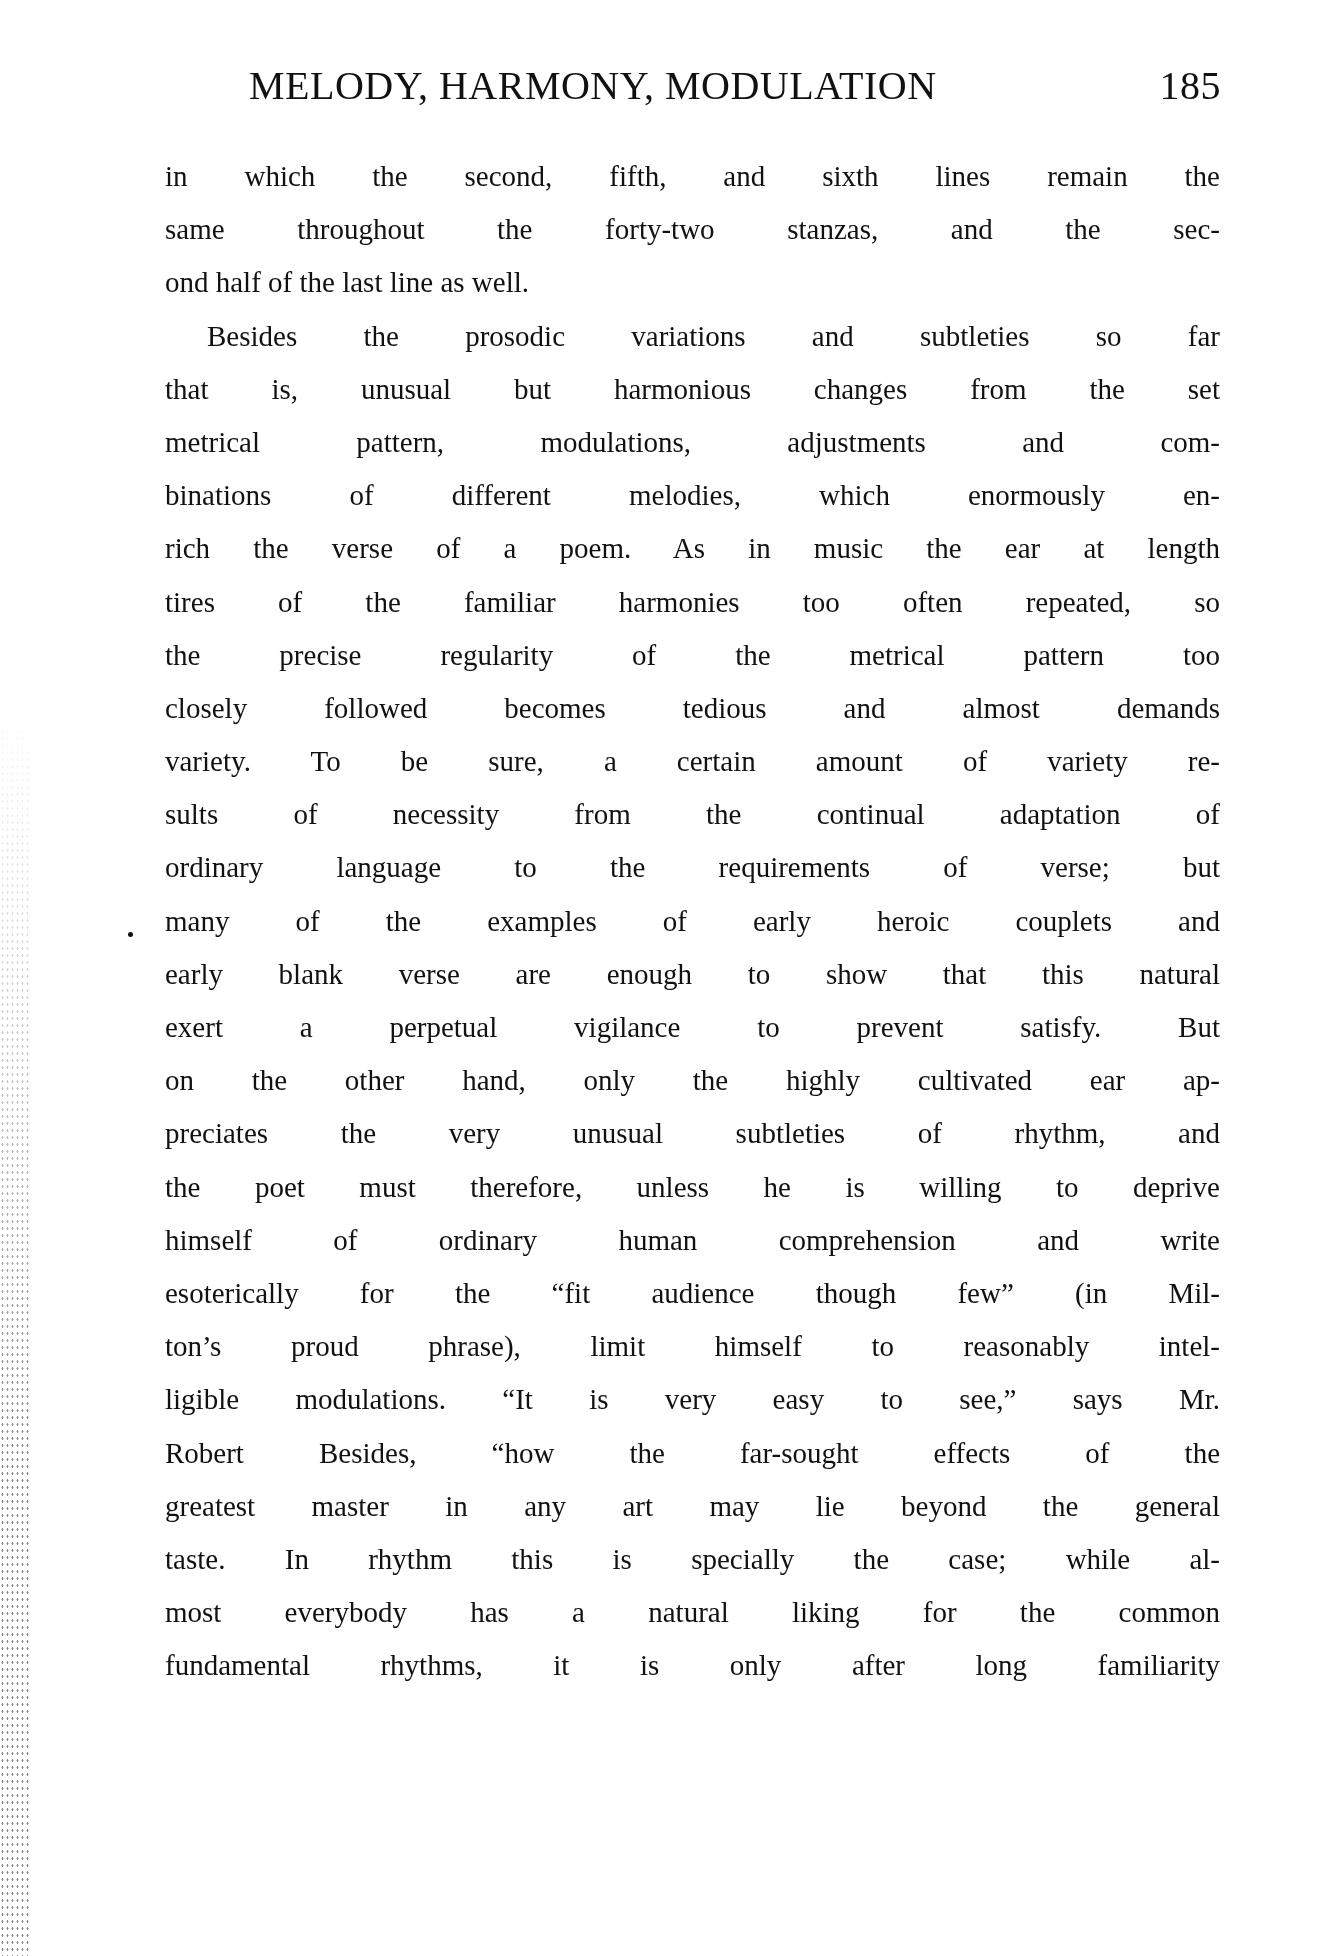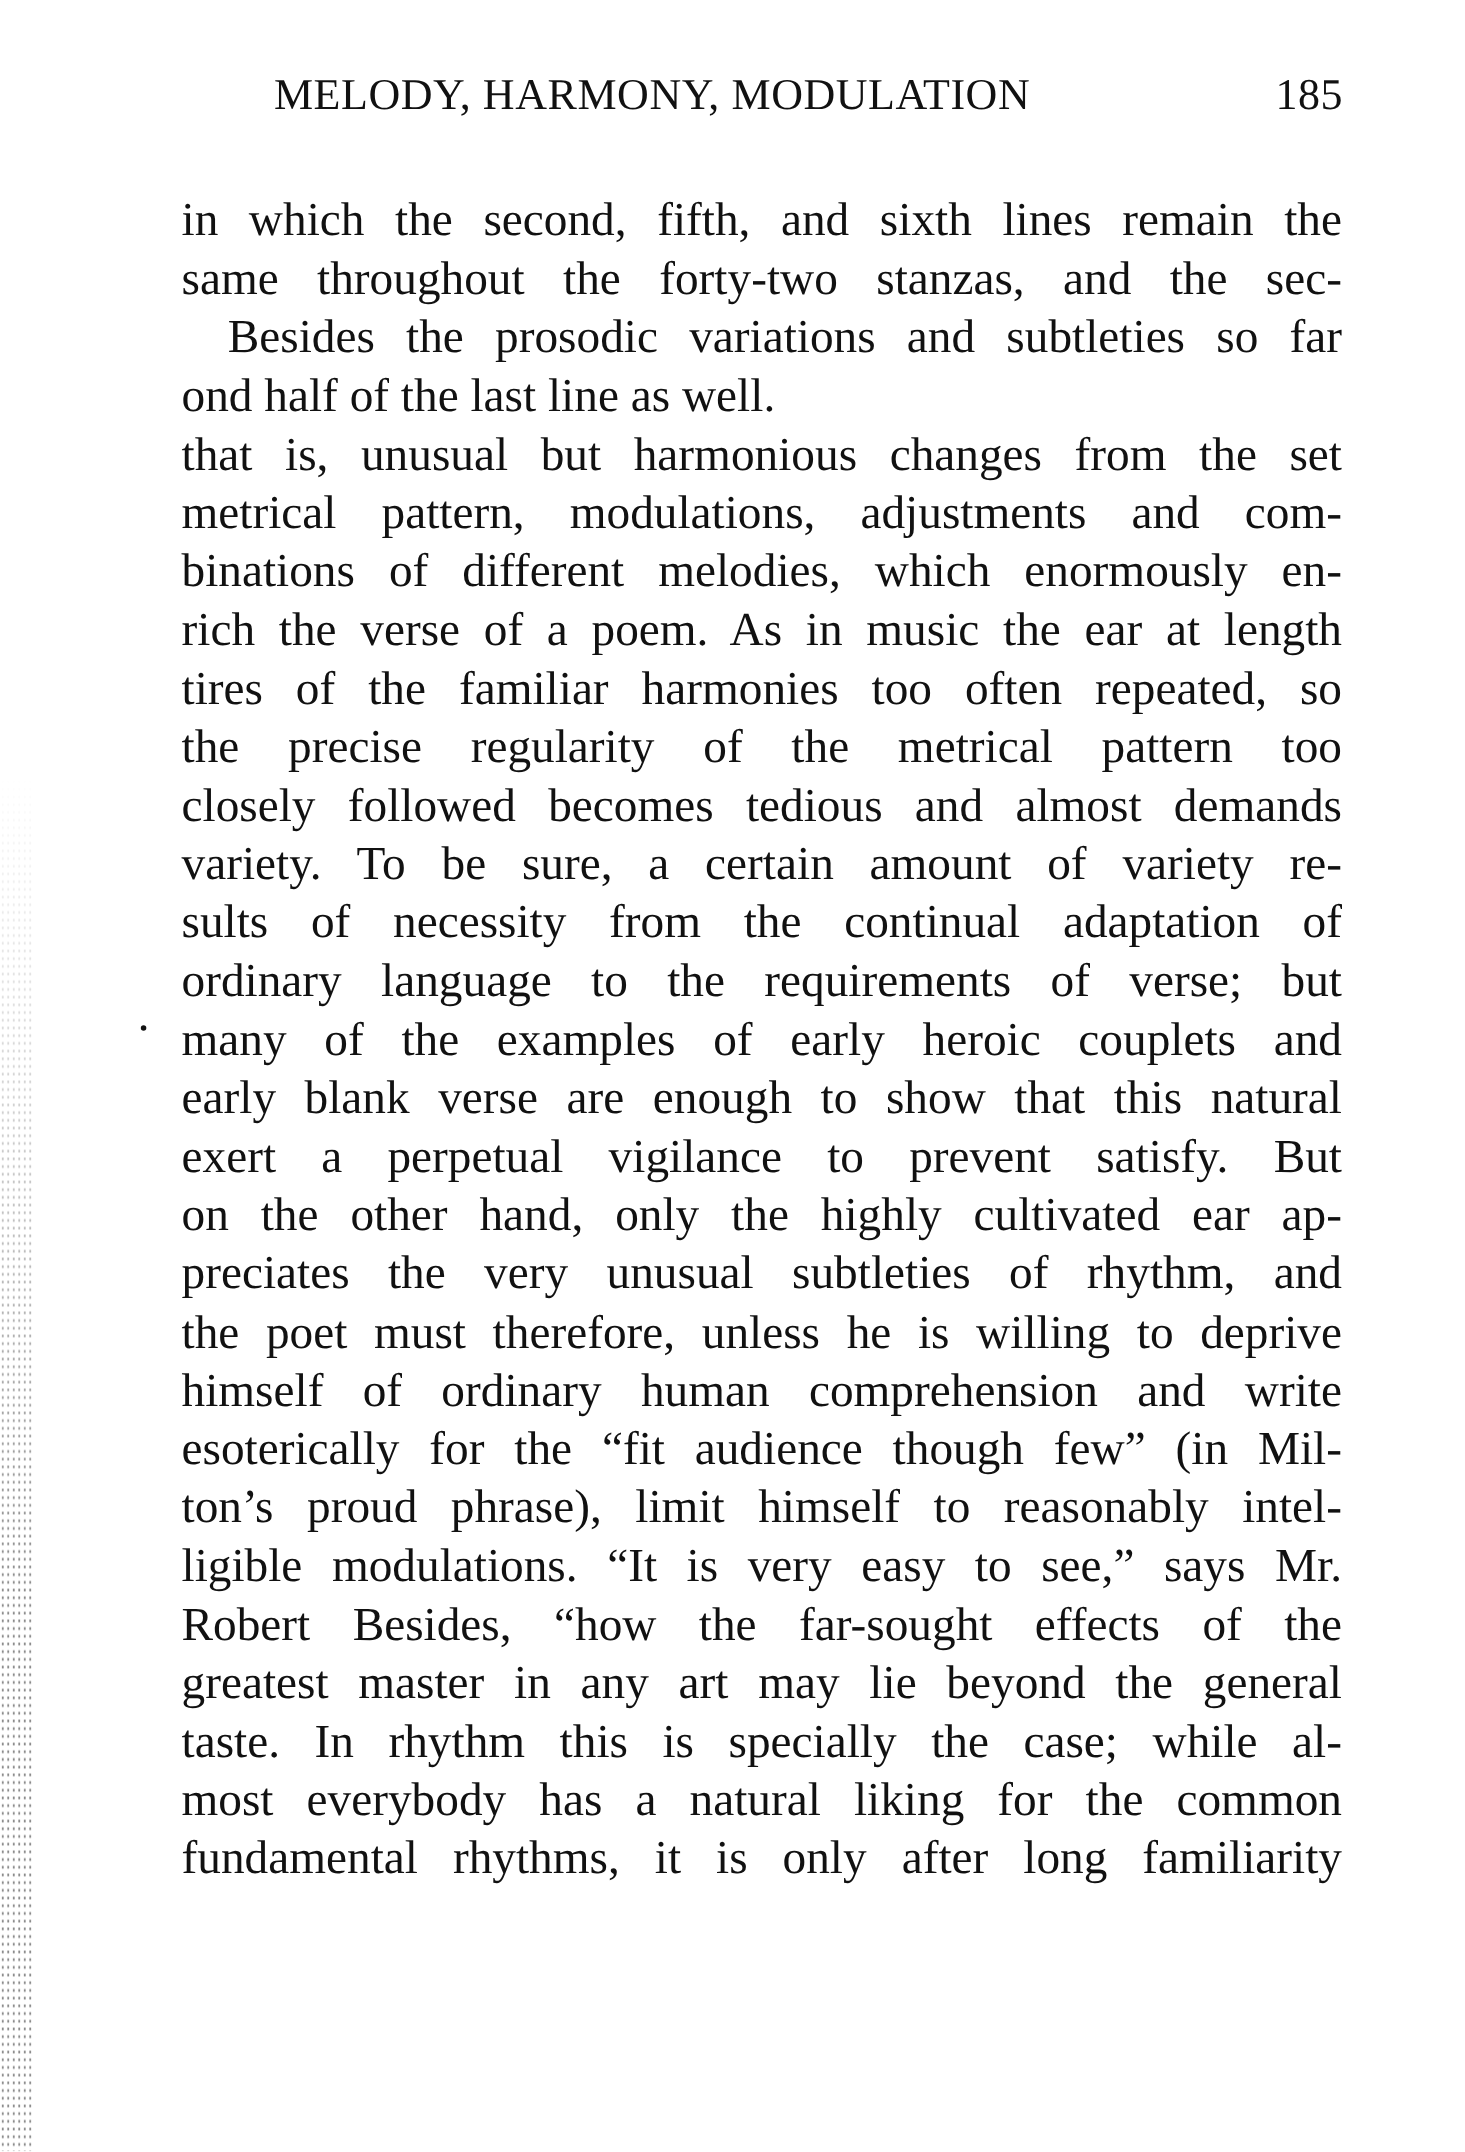--- a/index.html
+++ b/index.html
@@ -16,21 +16,21 @@
   .running-head {
     position: absolute; left: 249px; top: 62px; width: 972px; height: 60px;
     font-family: "Liberation Serif", "DejaVu Serif", serif;
     font-size: 40px; color: #111; letter-spacing: 0.5px;
   }
   .running-head .title { position: absolute; left: 0; top: 0; white-space: nowrap; }
   .running-head .folio { position: absolute; right: 0; top: 0; white-space: nowrap; }
   .body-text {
     position: absolute; left: 165px; top: 150px; width: 1055px;
     font-family: "Liberation Serif", "DejaVu Serif", serif;
-    font-size: 43px; line-height: 53.2px; color: #111; margin-top: 24px;
+    font-size: 29px; line-height: 53.2px; color: #111;
   }
   .line { display: block; white-space: nowrap; text-align: justify; text-align-last: justify; height: 53.2px; }
   .line.last { text-align-last: left; }
   .line.indent { padding-left: 42px; }
   .stray-dot { position: absolute; left: 128px; top: 932px; width: 5px; height: 5px; background: #111; border-radius: 50%; }
 </style>
 </head>
 <body>
 
 <div class="page">
@@ -39,22 +39,22 @@
   <div class="running-head">
     <span class="title">MELODY, HARMONY, MODULATION</span>
     <span class="folio">185</span>
   </div>
 
   <div class="stray-dot"></div>
 
   <div class="body-text">
     <span class="line">in which the second, fifth, and sixth lines remain the</span>
     <span class="line">same throughout the forty-two stanzas, and the sec-</span>
+    <span class="line last">ond half of the last line as well.</span>
     <span class="line indent">Besides the prosodic variations and subtleties so far</span>
-    <span class="line last">ond half of the last line as well.</span>
     <span class="line">that is, unusual but harmonious changes from the set</span>
     <span class="line">metrical pattern, modulations, adjustments and com-</span>
     <span class="line">binations of different melodies, which enormously en-</span>
     <span class="line">rich the verse of a poem.  As in music the ear at length</span>
     <span class="line">tires of the familiar harmonies too often repeated, so</span>
     <span class="line">the precise regularity of the metrical pattern too</span>
     <span class="line">closely followed becomes tedious and almost demands</span>
     <span class="line">variety.  To be sure, a certain amount of variety re-</span>
     <span class="line">sults of necessity from the continual adaptation of</span>
     <span class="line">ordinary language to the requirements of verse; but</span>

